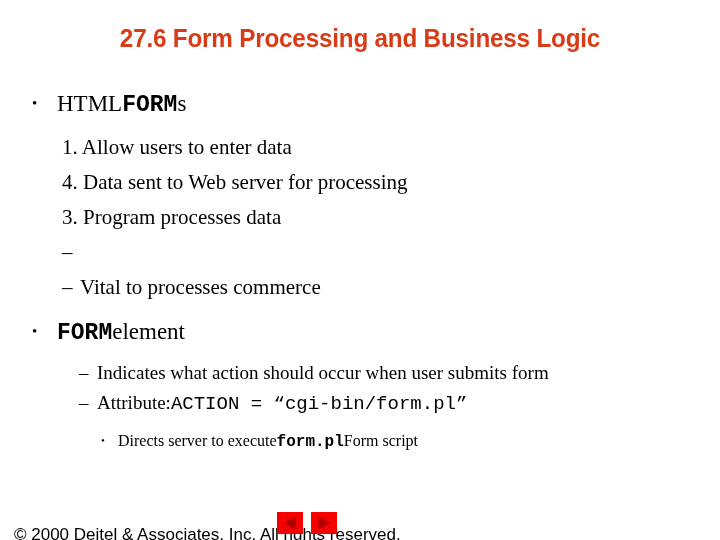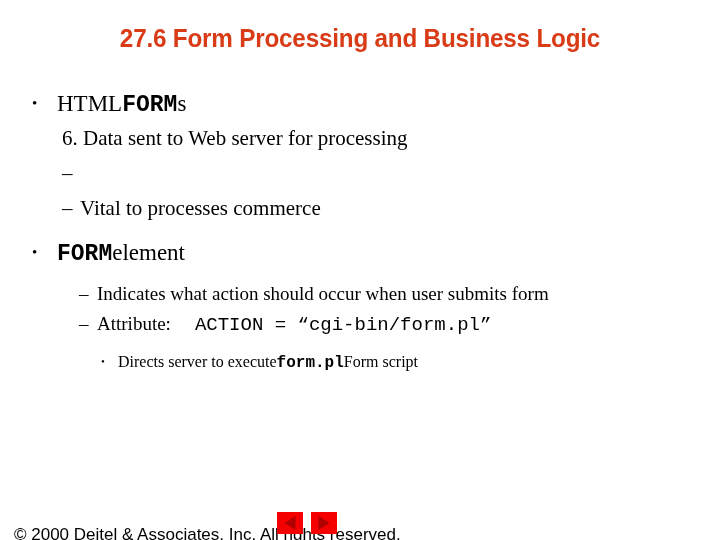--- a/index.html
+++ b/index.html
@@ -116,21 +116,20 @@
 
   .gap-before {
     margin-top: 9px;
   }
 
   
   .code {
     font-family: "Liberation Mono", "DejaVu Sans Mono", monospace;
     font-weight: normal;
     letter-spacing: 0px;
-    margin-left: 24px;
   }
   .code-b {
     font-family: "Liberation Mono", "DejaVu Sans Mono", monospace;
     font-weight: bold;
     text-align: right;
   }
 
   
   .footer {
     position: absolute;
@@ -188,25 +187,31 @@
 
 <div class="slide-title">27.6 Form Processing and Business Logic</div>
 
 <div class="body-block">
 
   <div class="line lvl1">
     <span class="marker">•</span>
     <span class="txt">HTML </span><span class="txt code-b">FORM</span><span class="txt">s</span>
   </div>
 
+  <div class="line lvl2 gap-before">
+    <span class="txt">1. Allow users to enter data</span>
+  </div>
 
   <div class="line lvl2">
-    <span class="txt">6. Data sent to Web server for processing</span>
-  </div>
-
+    <span class="txt">4. Data sent to Web server for processing</span>
+  </div>
+
+  <div class="line lvl2">
+    <span class="txt">3. Program processes data</span>
+  </div>
 
   <div class="line lvl2 dash">
     <span class="marker">–</span>
   </div>
 
   <div class="line lvl2 dash">
     <span class="marker">–</span>
     <span class="txt">Vital to processes commerce</span>
   </div>
 

